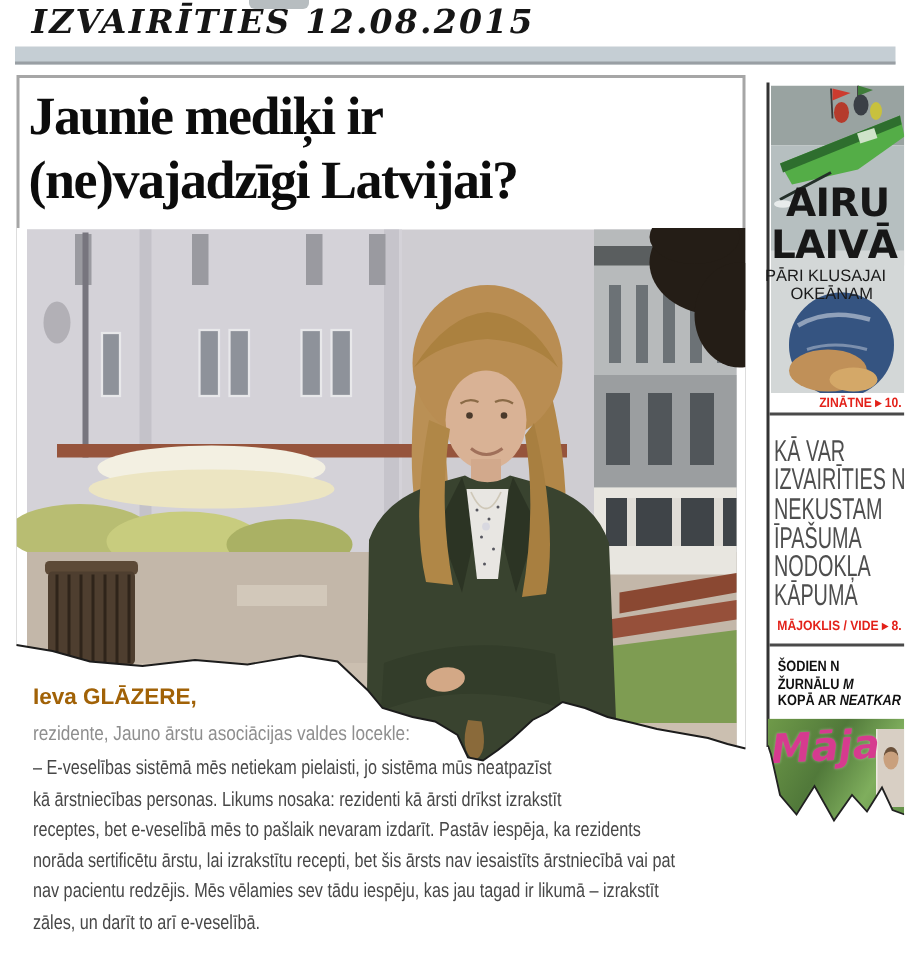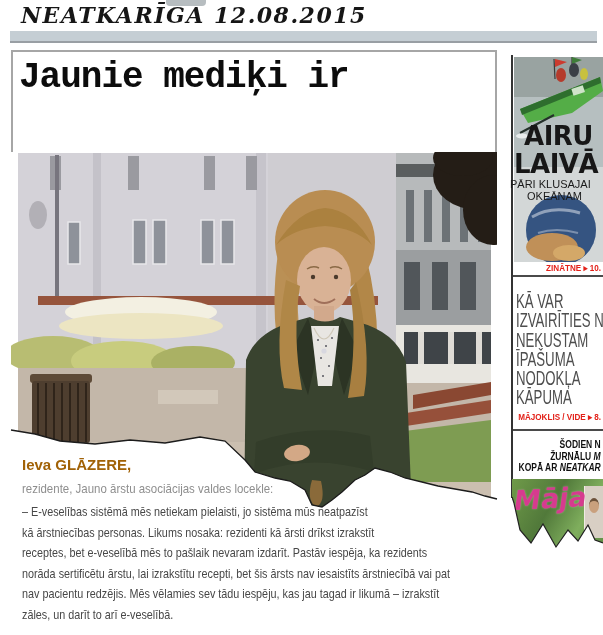--- a/index.html
+++ b/index.html
@@ -17,21 +17,21 @@
   .top-blob{left:166px;top:0;width:40px;height:6px;background:#b7bdc0;border-radius:0 0 4px 4px;}
   .gray-bar{left:10px;top:31px;width:587px;height:10px;background:#c5ced4;border-bottom:2px solid #999fa4;}
 
   
   .box-top{left:11px;top:50px;width:486px;height:2px;background:#a6a6a6;}
   .box-left{left:11px;top:52px;width:2px;height:378px;background:#a6a6a6;}
   .box-right{left:495px;top:52px;width:2px;height:446px;background:#a6a6a6;}
 
   .headline{
     left:19px;top:56px;width:480px;color:#0c0c0c;font-weight:800;
-    font-size:36px;line-height:43px;letter-spacing:-1px;font-family:Liberation Mono, monospace;
+    font-size:36px;line-height:43px;letter-spacing:-1px;font-family:Liberation Serif, serif;
   }
 
   .photo-svg{left:8px;top:150px;z-index:2;}
 
   .caption-name{left:22px;top:456px;font-size:15px;font-weight:700;color:#a16207;z-index:6;}
   .caption-role{
     left:22px;top:481px;font-size:13.5px;color:#8e8e8e;white-space:nowrap;
     transform:scaleX(.85);transform-origin:0 0;z-index:6;
   }
   .body-text{left:22px;top:502px;z-index:8;}
@@ -58,21 +58,21 @@
   .kicker2{right:2px;top:412px;}
   .rule{left:513px;width:90px;height:2px;background:#4a4a4a;}
   .rule1{top:275px;}
   .rule2{top:429px;}
 
   .promo2{left:516px;top:292px;z-index:2;}
   .promo2 .ln{
     font-size:20px;line-height:19.3px;color:#4e4e4e;white-space:nowrap;
     transform:scaleX(.66);transform-origin:0 0;font-weight:400;
   }
-  .promo3{right:2px;top:439px;text-align:right;z-index:2;}
+  .promo3{right:2px;top:439px;text-align:left;z-index:2;}
   .promo3 .ln{
     font-size:10px;line-height:11.5px;font-weight:800;color:#101010;white-space:nowrap;
     transform:scaleX(.85);transform-origin:100% 0;
   }
   .promo3 .it{font-style:italic;}
 
   .cover{
     left:512px;top:479px;width:91px;height:76px;z-index:2;
     background:linear-gradient(120deg,#6f9a49 0%,#51793a 40%,#7fae5d 70%,#5d8a43 100%);
     clip-path:polygon(0px 0px,91px 0px,91px 64px,83px 61px,76px 46px,66px 62px,56px 51px,44px 68px,31px 45px,19px 64px,8px 51px,2px 24px,0px 18px);
@@ -85,32 +85,33 @@
     transform:rotate(-3deg);text-shadow:0 0 2px rgba(255,255,255,.35);
   }
   .cover-stroke{left:512px;top:479px;z-index:4;pointer-events:none;}
 </style>
 </head>
 <body>
 
 <div class="page">
 
   <div class="abs masthead">
-    <span>NEATKARĪGĀ</span>
+    <span>IZVAIRĪTIES</span>
     <span>12.08.2015</span>
   </div>
   <div class="abs top-blob"></div>
   <div class="abs gray-bar"></div>
 
   <div class="abs box-top"></div>
   <div class="abs box-left"></div>
   <div class="abs box-right"></div>
 
   <div class="abs headline">
     <div>Jaunie mediķi ir</div>
+    <div>(ne)vajadzīgi Latvijai?</div>
   </div>
 
   <svg class="abs photo-svg" width="497" height="365" viewBox="0 0 497 365">
     <defs>
       <clipPath id="tearClip">
         <path d="M3,2 H489 V349 L477,346 464,342 447,339 430,336 414,332 397,328 382,322 367,318 357,325 347,330 334,342 324,350 314,357 304,355 297,340 282,331 267,328 247,322 237,310 217,291 192,287 157,293 122,290 87,294 52,291 27,284 3,280 Z"></path>
       </clipPath>
     </defs>
     <g clip-path="url(#tearClip)">
       <rect x="0" y="0" width="497" height="365" fill="#ffffff"></rect>

